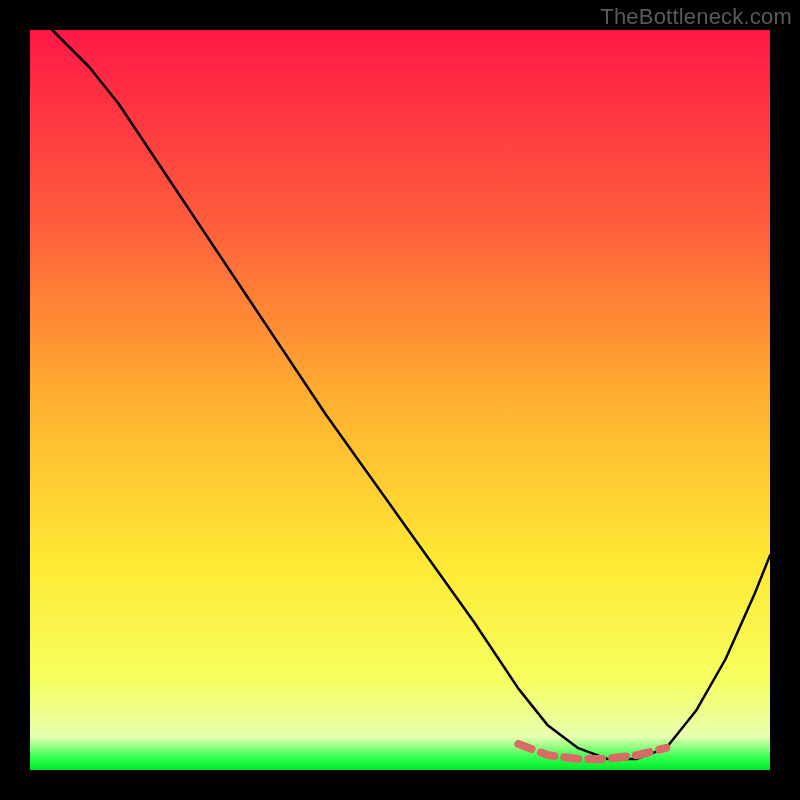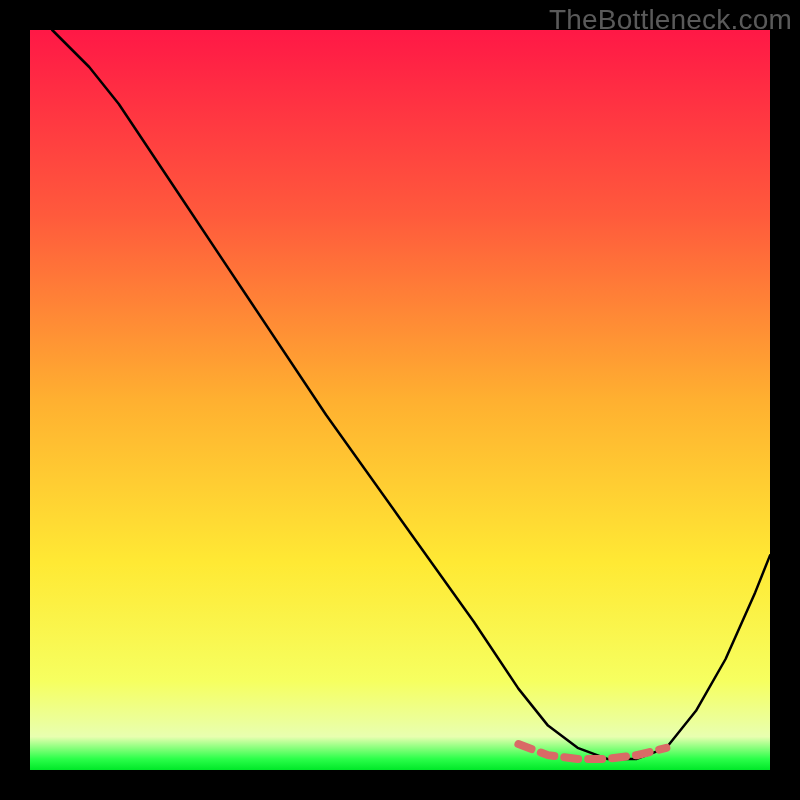--- a/index.html
+++ b/index.html
@@ -15,21 +15,21 @@
     position: relative;
     width: 800px;
     height: 800px;
     background: #000000;
   }
   .attribution {
     position: absolute;
     top: 4px;
     right: 8px;
     color: #5a5a5a;
-    font-size: 28px;
+    font-size: 22px;
     font-weight: 400;
     letter-spacing: 0.2px;
     user-select: none;
   }
   svg {
     display: block;
   }
 </style>
 </head>
 <body>

